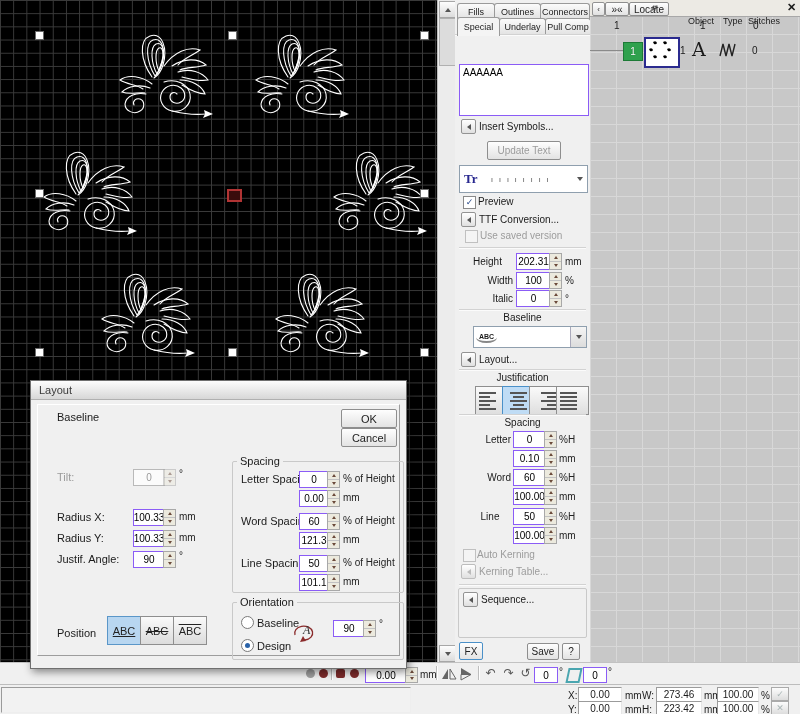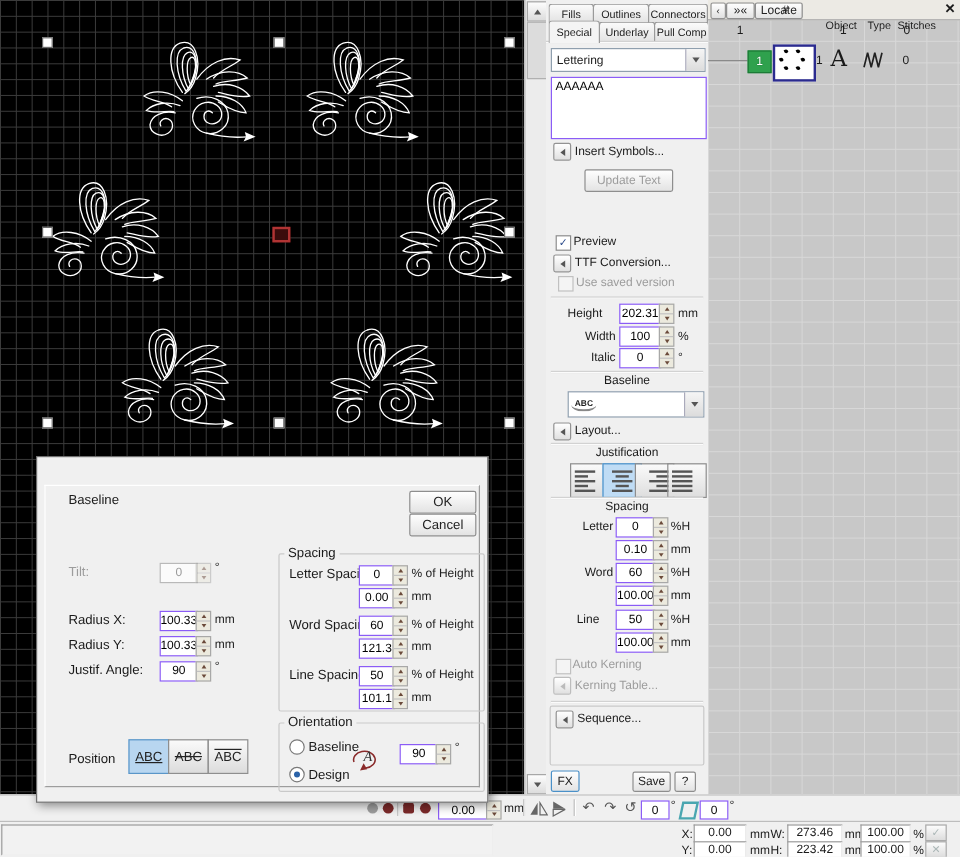--- a/index.html
+++ b/index.html
@@ -165,40 +165,41 @@
         <span>Special</span>
       </div>
     <div class="tab" style="left:44px;top:18px;width:45px;height:16px">
         <span>Underlay</span>
       </div>
     <div class="tab" style="left:90px;top:18px;width:44px;height:16px">
         <span>Pull Comp</span>
       </div>
     <div class="sep" id="tabline"></div>
 
-    <div class="select" style="left:4px;top:40px;width:127px;height:18px">
-      <span class="txt">Lettering</span>
-      <span class="dd">
+
+    <div class="fld left" style="left:4px;top:64px;width:125px;height:48px;align-items:flex-start;padding-top:2px">
+      <span>AAAAAA</span>
+    </div>
+
+    <div class="cbtn" style="left:6px;top:119px">
+        <span class="tri-l"></span>
+      </div>
+    <span class="lbl" style="left:24px;top:121px">Insert Symbols...</span>
+
+    <div class="btn dis" style="left:32px;top:141px;width:72px;height:17px">
+        <span>Update Text</span>
+      </div>
+
+    <div class="select" style="left:4px;top:165px;width:127px;height:26px">
+      <span class="txt" style="color:#27278f;font-weight:bold;font-family:'Liberation Serif',serif;font-size:13px">Tr</span>
+      <span style="flex:3;letter-spacing:6px;font-size:7px;color:#444">ıııııııı</span>
+      <span class="dd" style="border-left:none;background:none">
           <span class="tri-d"></span>
         </span>
     </div>
-
-    <div class="fld left" style="left:4px;top:64px;width:125px;height:48px;align-items:flex-start;padding-top:2px">
-      <span>AAAAAA</span>
-    </div>
-
-    <div class="cbtn" style="left:6px;top:119px">
-        <span class="tri-l"></span>
-      </div>
-    <span class="lbl" style="left:24px;top:121px">Insert Symbols...</span>
-
-    <div class="btn dis" style="left:32px;top:141px;width:72px;height:17px">
-        <span>Update Text</span>
-      </div>
-
 
     <span class="chk" style="left:8px;top:196px">✓</span>
     <span class="lbl" style="left:23px;top:196px">Preview</span>
 
     <div class="cbtn" style="left:6px;top:212px">
         <span class="tri-l"></span>
       </div>
     <span class="lbl" style="left:24px;top:214px">TTF Conversion...</span>
 
     <span class="chk dis" style="left:10px;top:230px"></span>
@@ -528,20 +529,23 @@
 
     <div class="sbicon" style="left:771px;top:2px">
         <span>✓</span>
       </div>
     <div class="sbicon" style="left:771px;top:16px">
         <span>✕</span>
       </div>
   </div>
 
   <div id="dialog" class="abs">
+    <div id="dlg-title">
+        <span>Layout</span>
+      </div>
     <div id="dlg-inner"></div>
 
     <span class="lbl dlg" style="left:26px;top:30px">Baseline</span>
 
     <div class="btn" style="left:310px;top:28px;width:54px;height:17px;font-size:11px">
         <span>OK</span>
       </div>
     <div class="btn" style="left:310px;top:47px;width:54px;height:17px;font-size:11px">
         <span>Cancel</span>
       </div>

